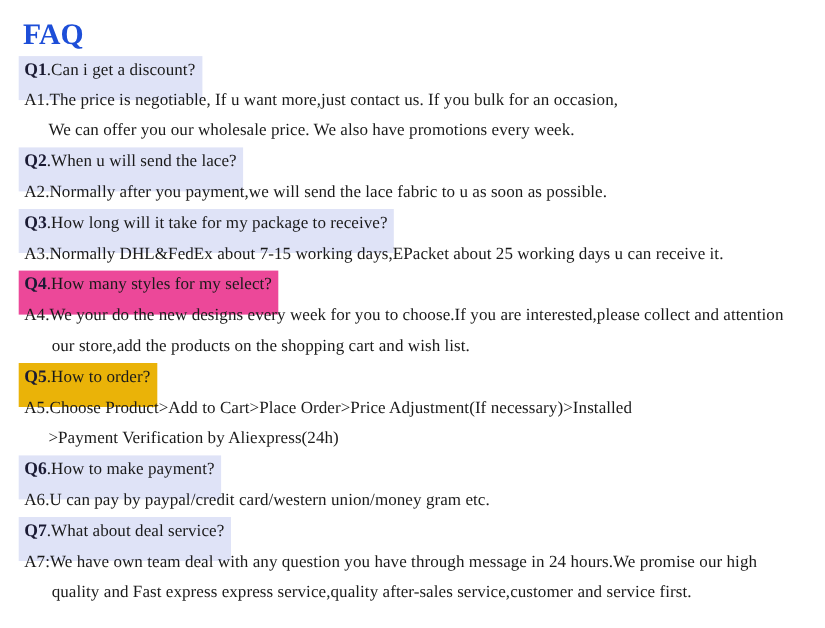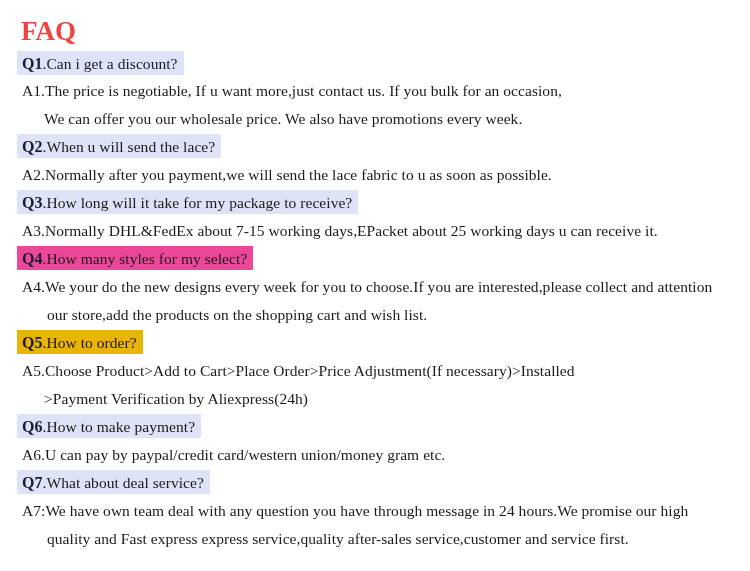--- a/index.html
+++ b/index.html
@@ -22,36 +22,36 @@
       width: 750px;
     }
     .faq-title {
       position: absolute;
       left: 21px;
       top: 14px;
       font-family: "Liberation Serif", serif;
       font-weight: bold;
       font-size: 27px;
       line-height: 34px;
-      color: #ef4444;
+      color: #1d4ed8;
       margin: 0;
     }
     .line {
       position: absolute;
       left: 22px;
       font-size: 15.5px;
       line-height: 28px;
       height: 28px;
       white-space: nowrap;
       letter-spacing: 0.05px;
     }
     .q {
       left: 17px;
       background: #dfe3f7;
-      padding: 0 6px 0 5px;
+      padding: 0 6px 16px 5px;
       height: 24px;
       line-height: 26px;
     }
     .q-num {
       font-weight: bold;
       font-family: "Liberation Serif", serif;
       font-size: 16px;
       color: #1a1a33;
     }
     .cont {

